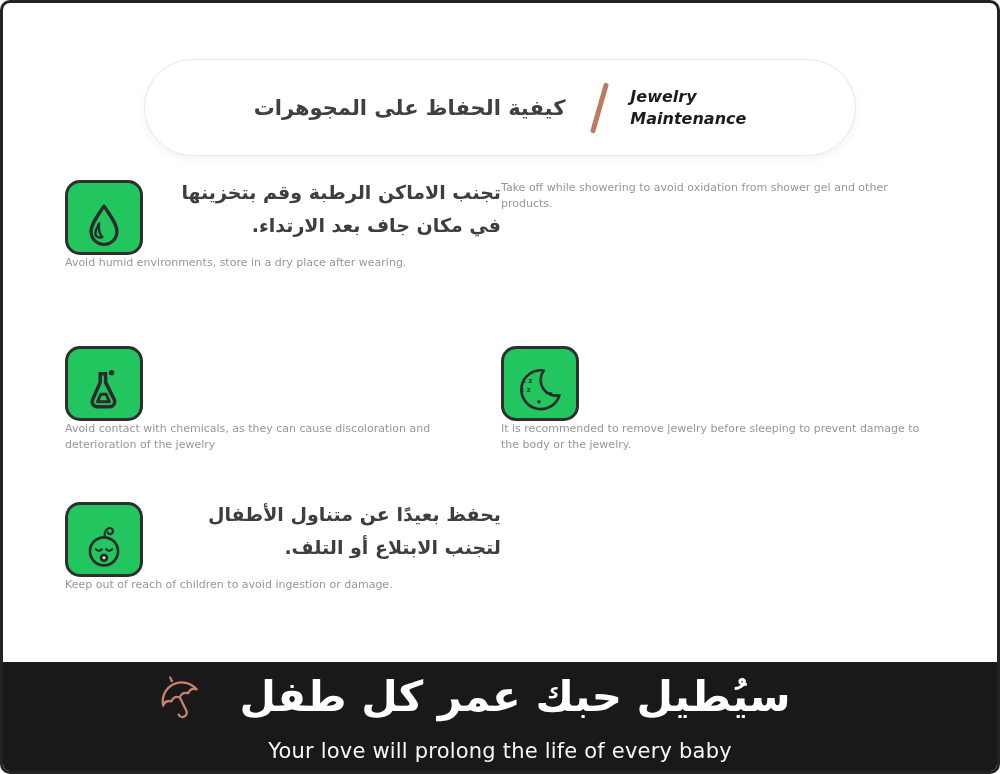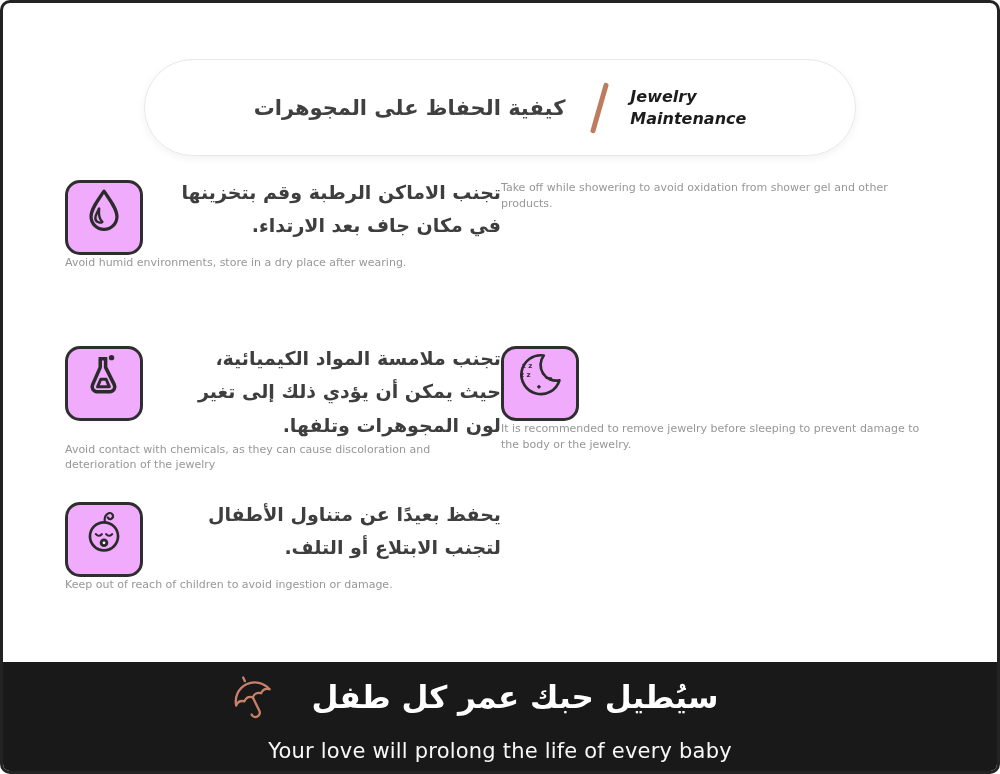--- a/index.html
+++ b/index.html
@@ -29,37 +29,37 @@
   
   .tips-grid {
     flex:1; display:grid; grid-template-columns:1fr 1fr;
     grid-template-rows:166px 156px 1fr;
     padding:24px 60px 0 62px; align-content:start;
   }
   .tip-top { display:flex; align-items:flex-start; }
   .tip-icon {
     width:78px; height:75px; box-sizing:border-box; flex:none;
     border:3px solid #2e2e2e; border-radius:15px;
-    display:flex; align-items:flex-start; justify-content:center; background:#f0abfc;
+    display:flex; align-items:flex-end; justify-content:center; background:#22c55e;
   }
   .tip-icon svg { width:54px; height:54px; }
   .ar {
     flex:1; direction:rtl; text-align:right; white-space:pre-line;
     font-size:19px; font-weight:700; color:#3e3e3e; line-height:1.75;
     padding-left:8px; margin-top:-4px;
   }
   .en { font-size:11px; color:#979797; line-height:1.42; padding-right:6px; }
   
   .footer {
     height:109px; flex:none; background:#191919;
     display:flex; flex-direction:column; align-items:center; justify-content:center;
   }
   .slogan-row { display:flex; align-items:center; gap:34px; transform:translateX(-28px); }
   .umbrella { width:52px; height:52px; flex:none; }
-  .slogan-ar { direction:rtl; color:#ffffff; font-size:31px; font-weight:700; }
+  .slogan-ar { direction:rtl; color:#ffffff; font-size:42px; font-weight:700; }
   .slogan-en { color:#f7f7f7; font-size:21px; margin-top:16px; letter-spacing:0.2px; }
   svg .ink { stroke:#2b2b2b; fill:none; }
 </style>
 </head>
 <body>
 
 <div class="page">
 
   <div class="header-pill">
     <div class="title-ar">كيفية الحفاظ على المجوهرات</div>
@@ -92,23 +92,20 @@
 
     <div class="tip">
       <div class="tip-top">
         <div class="tip-icon">
           <svg viewBox="0 0 100 100">
             <path class="ink" stroke-width="6.5" stroke-linejoin="round" d="M40 18 h16 M43 18 v16 L 29 66 a9 9 0 0 0 8 13 h 24 a9 9 0 0 0 8 -13 L 53 34 v-16"></path>
             <circle fill="#2b2b2b" cx="64" cy="16" r="5"></circle>
             <path class="ink" stroke-width="5.5" stroke-linejoin="round" d="M44 56 l -6 14 h 22 l -6 -14 Z"></path>
           </svg>
         </div>
-        <div class="ar">تجنب ملامسة المواد الكيميائية،
-حيث يمكن أن يؤدي ذلك إلى تغير
-لون المجوهرات وتلفها.</div>
       </div>
       <div class="en">Avoid contact with chemicals, as they can cause discoloration and deterioration of the jewelry</div>
     </div>
 
 
     <div class="tip">
       <div class="tip-top">
         <div class="tip-icon">
           <svg viewBox="0 0 100 100">
             <path class="ink" stroke-width="5" stroke-linejoin="round" d="M57 12 A 36 36 0 1 0 86 58 A 29 29 0 0 1 57 12 Z"></path>

